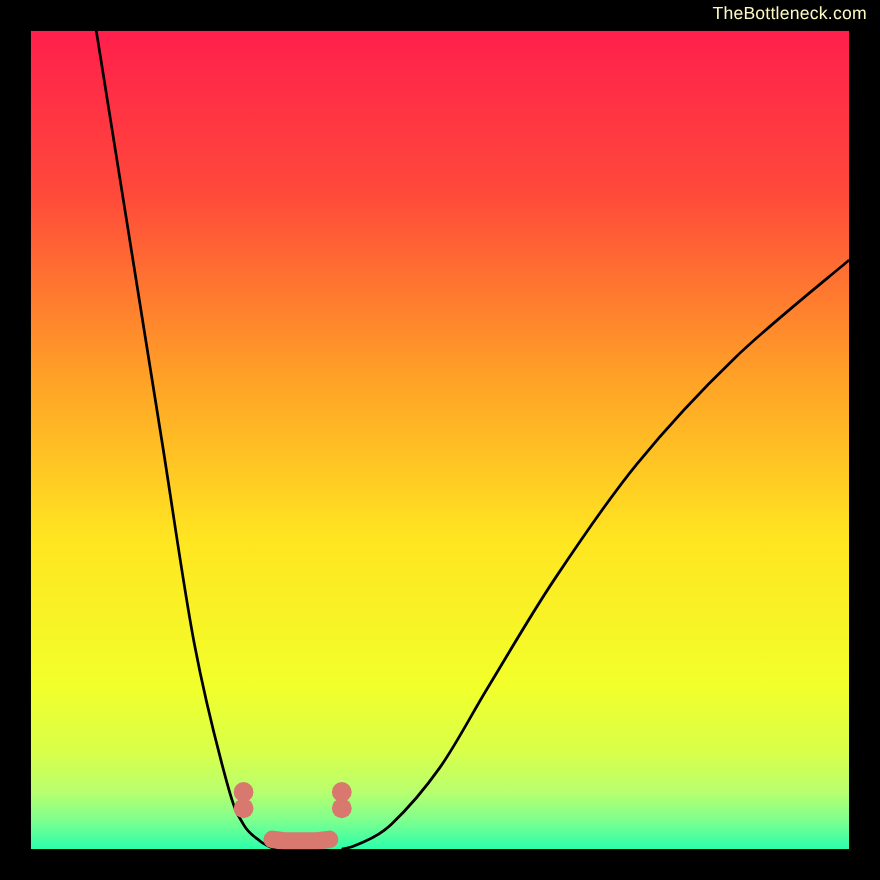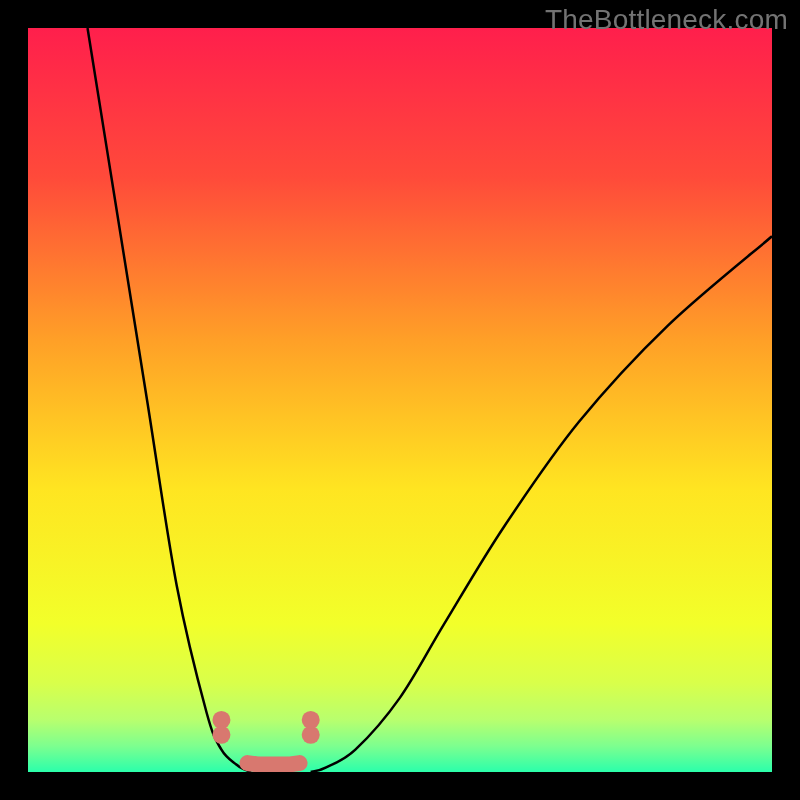--- a/index.html
+++ b/index.html
@@ -14,22 +14,22 @@
   .outer {
     width: 800px;
     height: 800px;
     background: #000;
     position: relative;
   }
   .watermark {
     position: absolute;
     top: 4px;
     right: 12px;
-    color: #737373;
-    font-size: 28px;
+    color: #fef9c3;
+    font-size: 16px;
     font-weight: 500;
     letter-spacing: 0.2px;
     z-index: 5;
   }
   .plot-frame {
     position: absolute;
     left: 28px;
     top: 28px;
     width: 744px;
     height: 744px;

